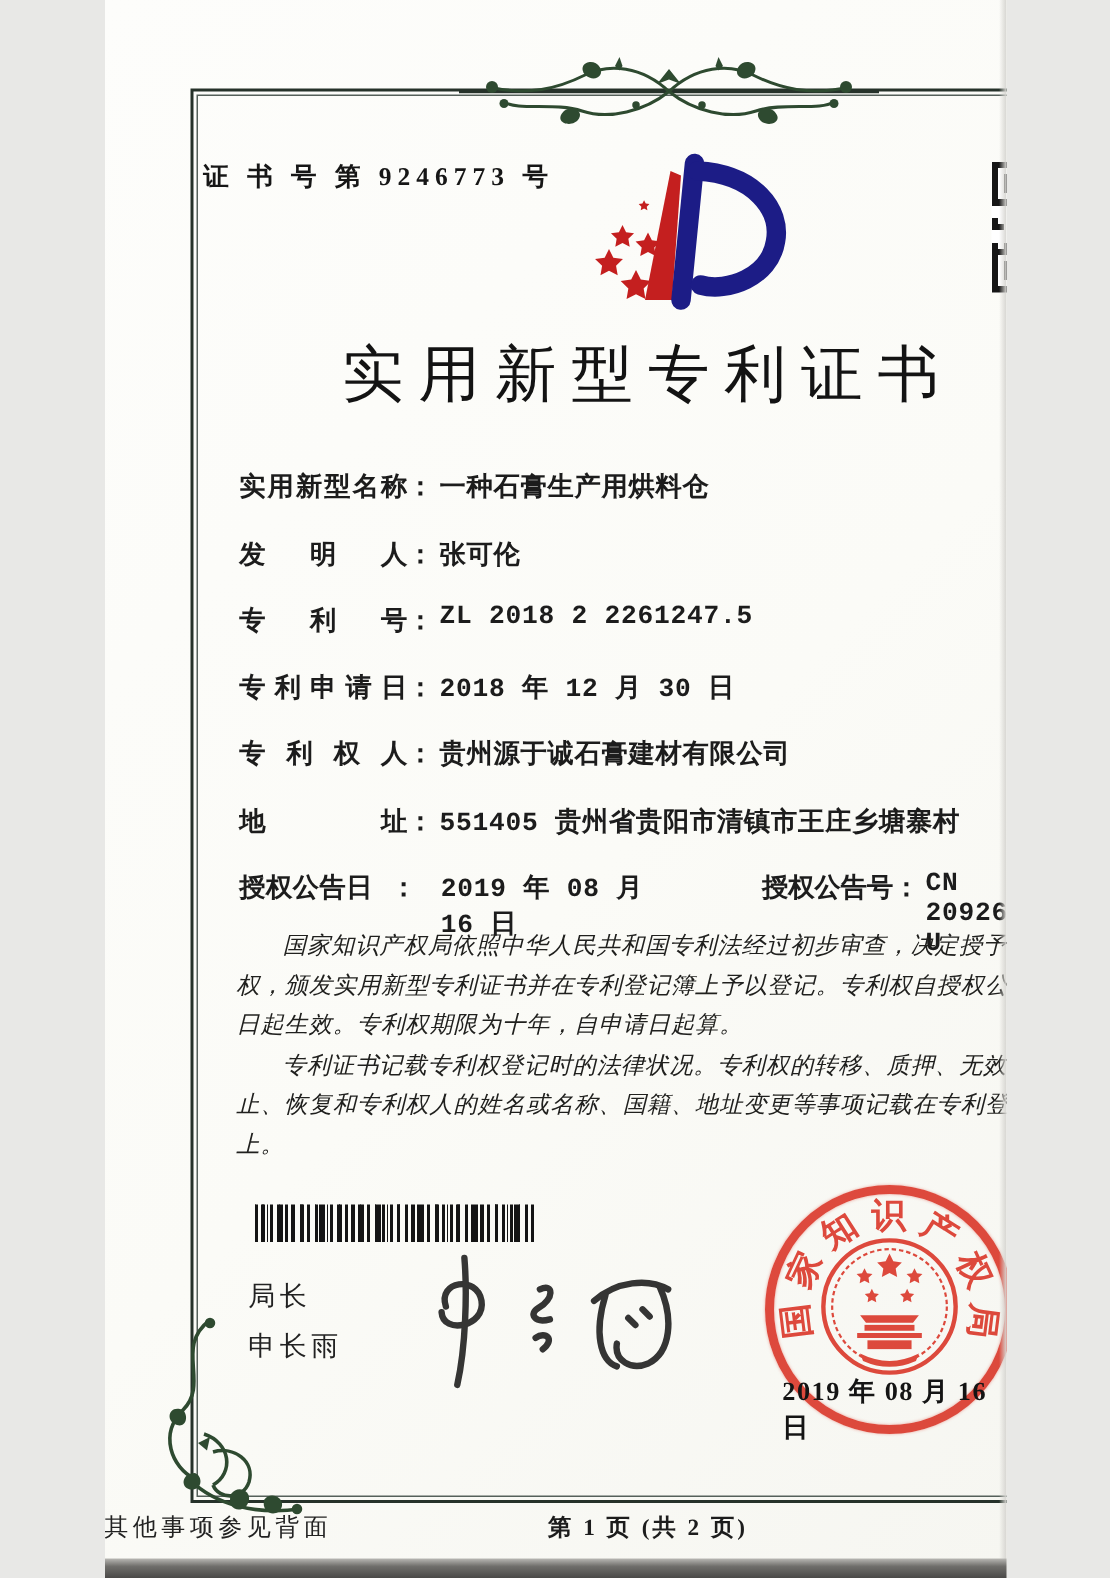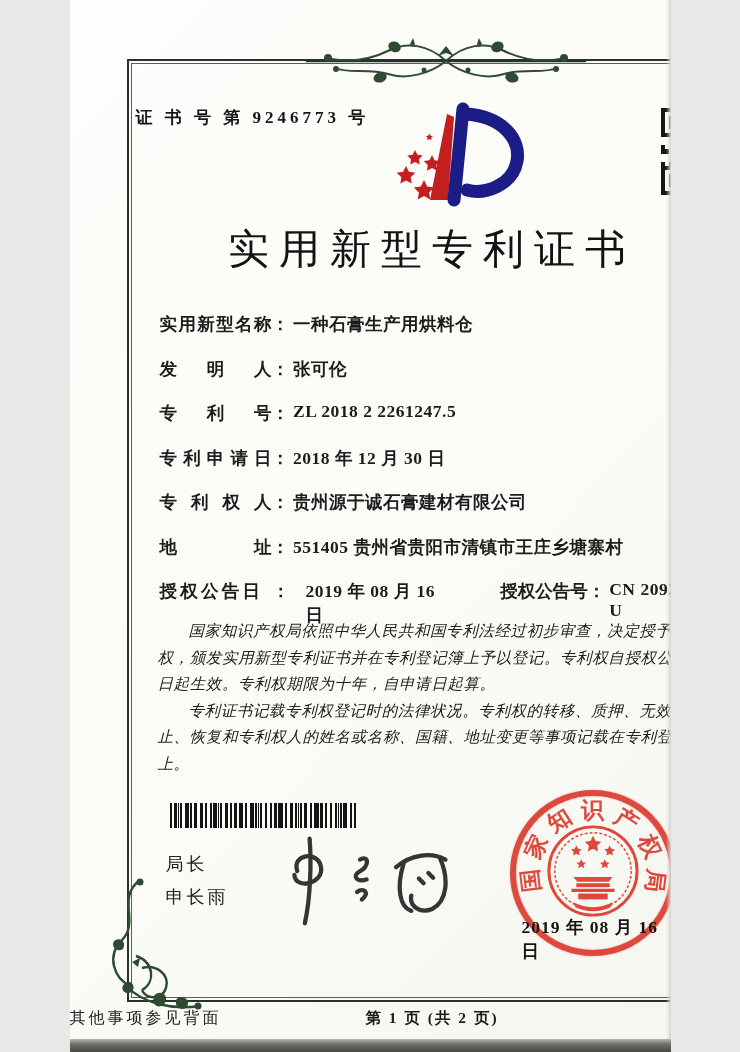--- a/index.html
+++ b/index.html
@@ -28,21 +28,21 @@
   .qr{position:absolute;left:591px;top:108px;width:87px;height:87px;background:#fff;}
   .title{
     position:absolute;left:57px;top:222px;width:611px;text-align:center;
     font-size:41px;font-weight:400;letter-spacing:10px;color:#131313;margin:0;
   }
   
   .fields{position:absolute;left:90px;top:312px;width:565px;font-size:17.5px;}
   .field-row{height:44.5px;display:flex;align-items:flex-start;font-weight:600;}
   .flabel{display:inline-block;width:112px;text-align:justify;text-align-last:justify;white-space:nowrap;font-family:Liberation Mono, monospace;}
   .fcolon{display:inline-block;margin:0 4px 0 0;}
-  .fvalue{letter-spacing:.5px;}
+  .fvalue{letter-spacing:.5px;font-family:Liberation Mono, monospace;}
   .grant-row{display:flex;gap:12px;}
   .grant-row .pair2{margin-left:46px;display:flex;}
   .grant-row .flabel2{display:inline-block;width:96px;text-align:justify;text-align-last:justify;white-space:nowrap;}
   
   .body-text{
     position:absolute;left:88px;top:618px;width:562px;
     font-size:15.5px;line-height:26.5px;font-style:italic;color:#20201e;
     letter-spacing:.6px;
   }
   .body-text p{margin:0;text-indent:2em;}

